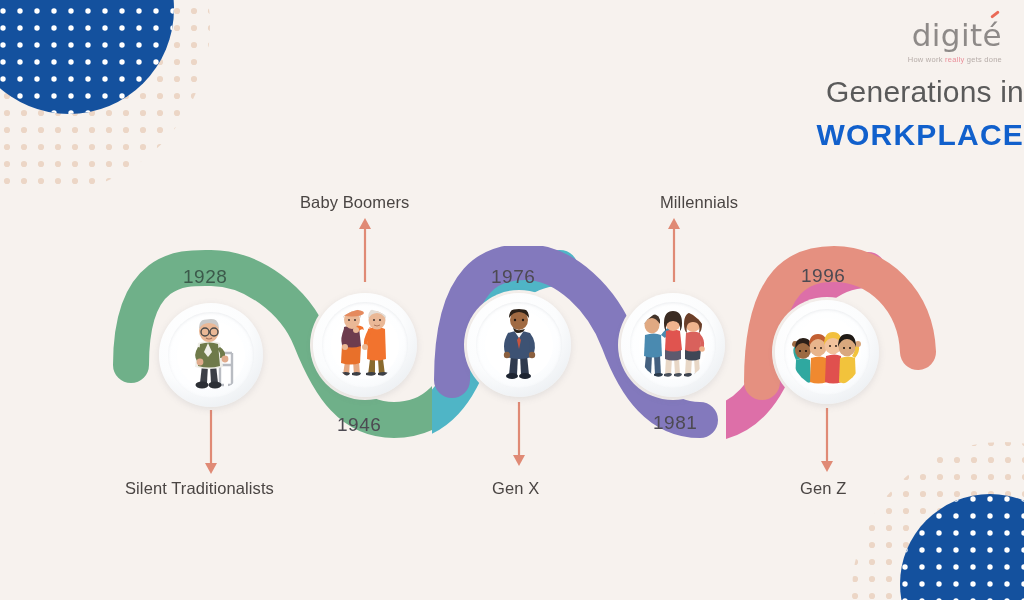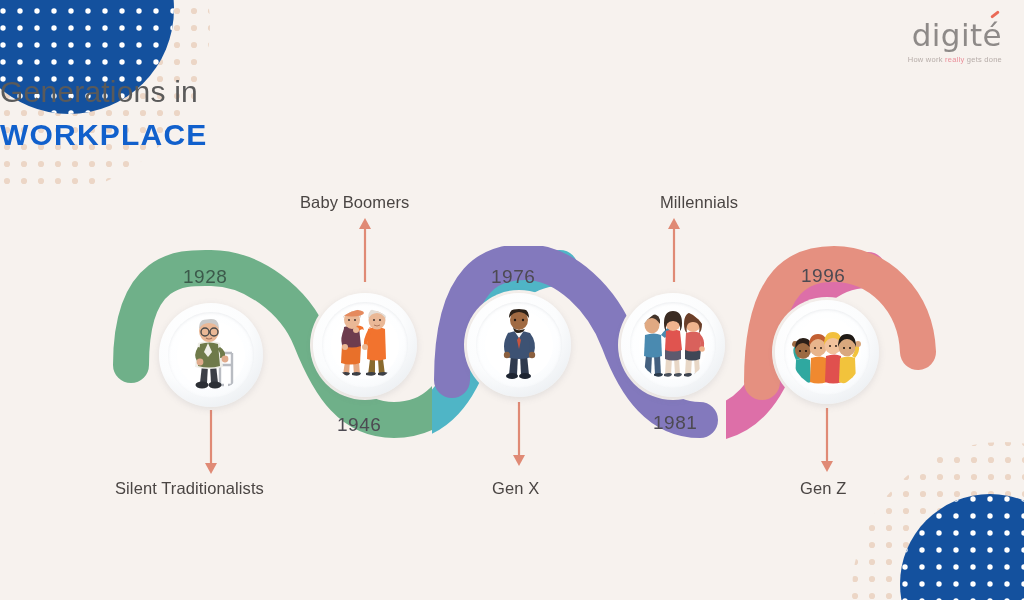--- a/index.html
+++ b/index.html
@@ -38,21 +38,21 @@
     background: #14519e;
   }
   #deco-br-circle-dots {
     right: -56px; bottom: -74px; width: 180px; height: 180px;
     border-radius: 50%; overflow: hidden;
   }
 
   
   #header {
     position: absolute; left: 0; top: 72px; width: 1024px;
-    text-align: left;
+    text-align: right;
   }
   #title-line1 {
     font-size: 30px; color: #5a5a5a; font-weight: 400;
     letter-spacing: .2px; line-height: 40px;
   }
   #title-line2 {
     font-size: 30px; color: #1160cc; font-weight: 700;
     letter-spacing: 1.2px; line-height: 42px; margin-top: 2px;
   }
 
@@ -444,19 +444,19 @@
       </svg>
     </div>
   </div>
 
   <div class="year dark-on-green" style="left:183px; top:266px;">1928</div>
   <div class="year" style="left:337px; top:389px;margin-top:25px;">1946</div>
   <div class="year" style="left:491px; top:266px;">1976</div>
   <div class="year" style="left:653px; top:412px;">1981</div>
   <div class="year" style="left:801px; top:265px;">1996</div>
 
-  <div class="cat-label" style="left:115px; top:479px;">Silent Traditionalists</div>
+  <div class="cat-label" style="left:125px; top:479px;">Silent Traditionalists</div>
   <div class="cat-label" style="left:300px; top:193px;">Baby Boomers</div>
   <div class="cat-label" style="left:492px; top:479px;">Gen X</div>
   <div class="cat-label" style="left:660px; top:193px;">Millennials</div>
   <div class="cat-label" style="left:800px; top:479px;">Gen Z</div>
 
 </div>
 
 </body></html>

